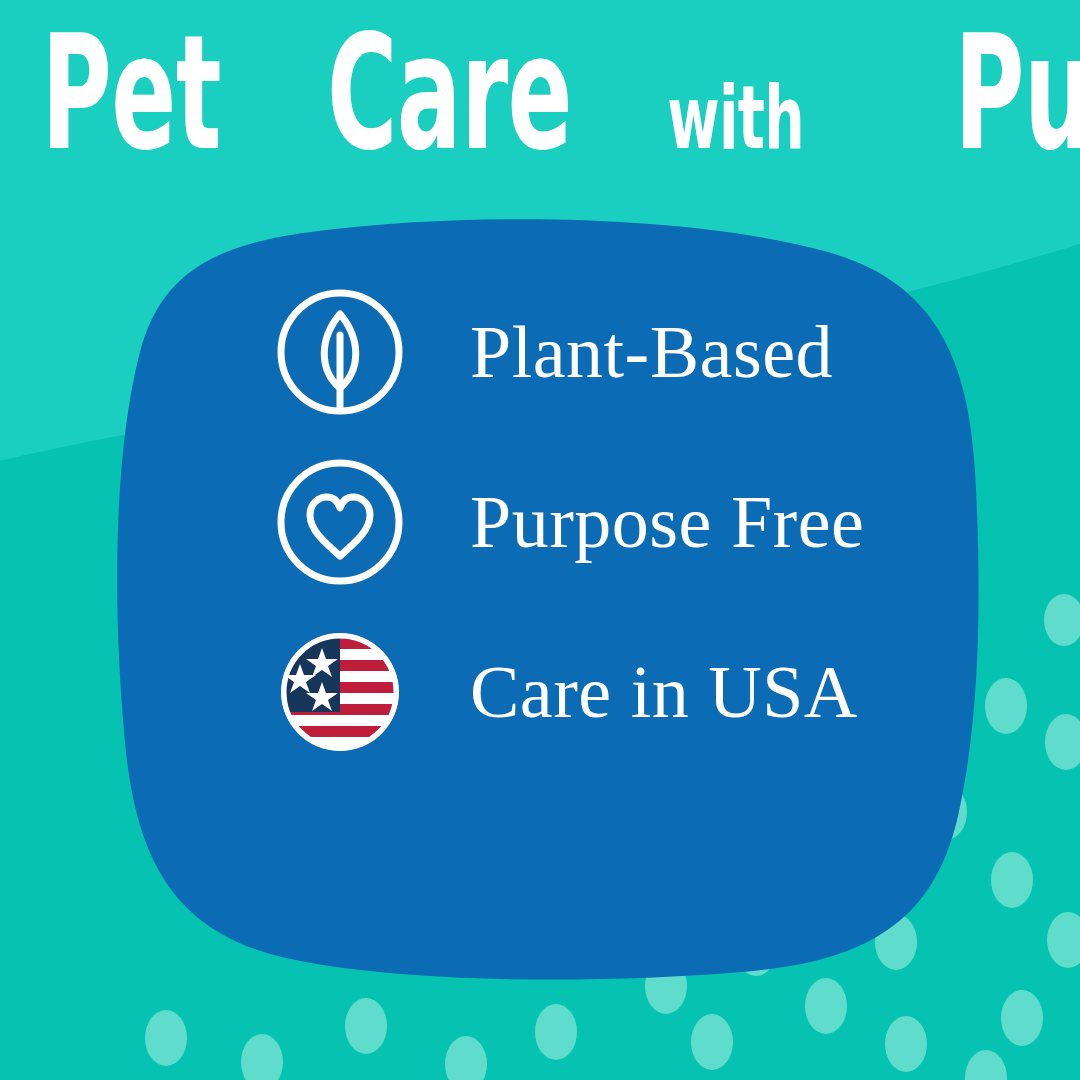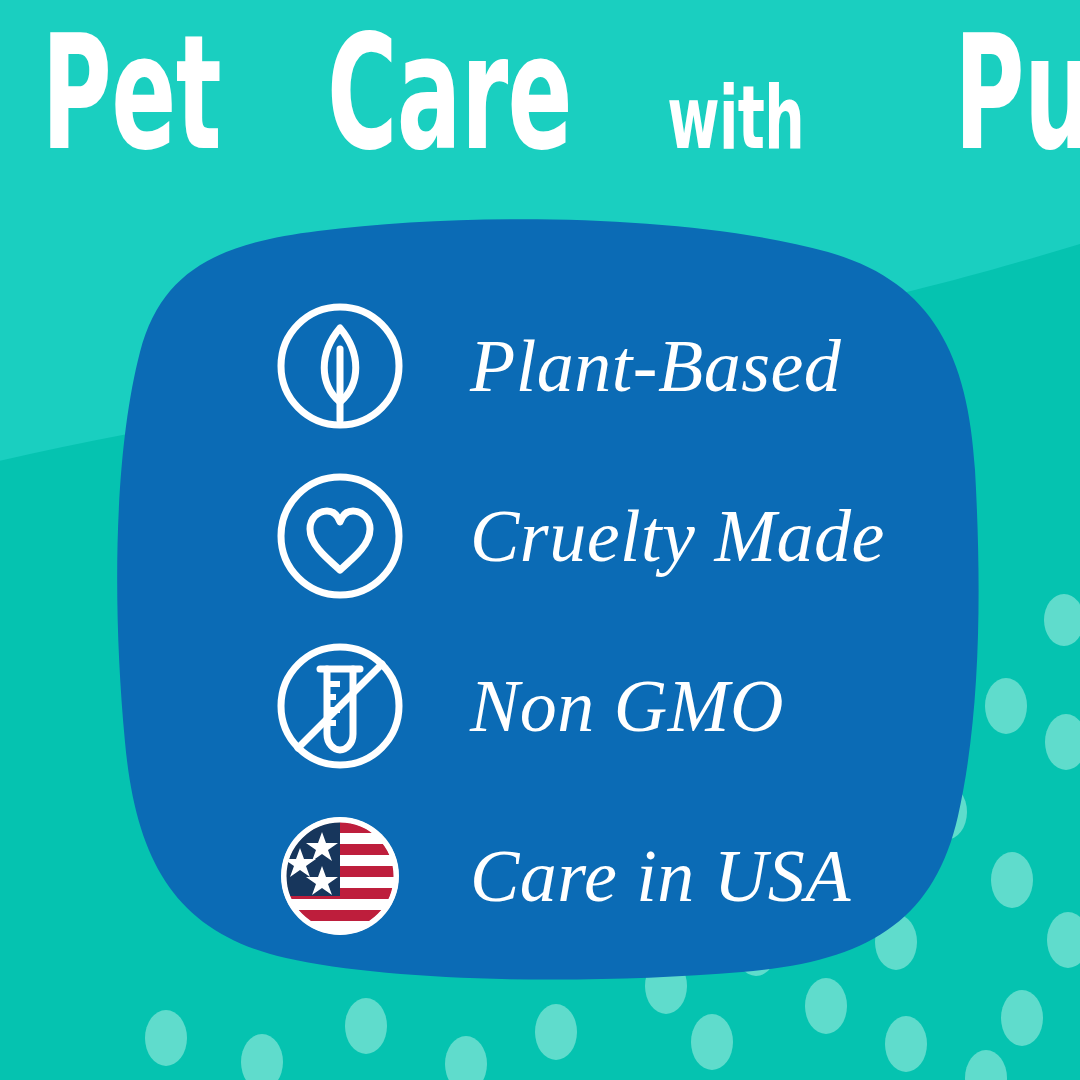--- a/index.html
+++ b/index.html
@@ -58,23 +58,22 @@
   #headline-inner {
     display: inline-block;
     position: relative;
     padding-right: 4px;
   }
 
   
   #features {
     position: absolute;
     left: 272px;
-    top: 292px;
+    top: 278px;
     width: 640px;
-    font-style: italic;
   }
   .feature-row {
     position: relative;
     height: 148px;
     margin-bottom: 22px;
     display: flex;
     align-items: center;
   }
   .feature-row:last-child { margin-bottom: 0; }
 
@@ -175,40 +174,23 @@
       <svg class="feature-icon" viewBox="0 0 136 136">
         <circle cx="68" cy="68" r="59" fill="none" stroke="#FFFFFF" stroke-width="7"></circle>
         <path d="M68 102
                  C 52 88, 38 76, 38 61
                  C 38 50, 46 43, 55 43
                  C 62 43, 66 48, 68 54
                  C 70 48, 74 43, 81 43
                  C 90 43, 98 50, 98 61
                  C 98 76, 84 88, 68 102 Z" fill="none" stroke="#FFFFFF" stroke-width="7" stroke-linejoin="round"></path>
       </svg>
-      <div class="feature-label">Cruelty Made</div>
+      <div class="feature-label">Purpose Free</div>
     </div>
 
-    <div class="feature-row">
-      <svg class="feature-icon" viewBox="0 0 136 136">
-        <circle cx="68" cy="68" r="59" fill="none" stroke="#FFFFFF" stroke-width="7"></circle>
-
-        <path d="M55 31 L55 96 C55 106, 62 112, 68 112 C74 112, 81 106, 81 96 L81 31" fill="none" stroke="#FFFFFF" stroke-width="7" stroke-linecap="round"></path>
-
-        <line x1="48" y1="31" x2="88" y2="31" stroke="#FFFFFF" stroke-width="7" stroke-linecap="round"></line>
-
-        <line x1="55" y1="46" x2="68" y2="46" stroke="#FFFFFF" stroke-width="6"></line>
-        <line x1="55" y1="59" x2="64" y2="59" stroke="#FFFFFF" stroke-width="6"></line>
-        <line x1="55" y1="72" x2="68" y2="72" stroke="#FFFFFF" stroke-width="6"></line>
-        <line x1="55" y1="85" x2="64" y2="85" stroke="#FFFFFF" stroke-width="6"></line>
-
-        <line x1="26" y1="110" x2="110" y2="26" stroke="#FFFFFF" stroke-width="7" stroke-linecap="round"></line>
-      </svg>
-      <div class="feature-label">Non GMO</div>
-    </div>
 
     <div class="feature-row">
       <svg class="feature-icon" viewBox="0 0 136 136">
         <defs>
           <clipPath id="flagClip">
               <circle cx="68" cy="68" r="54"></circle>
             </clipPath>
         </defs>
         <circle cx="68" cy="68" r="59" fill="#FFFFFF"></circle>
         <g clip-path="url(#flagClip)">

